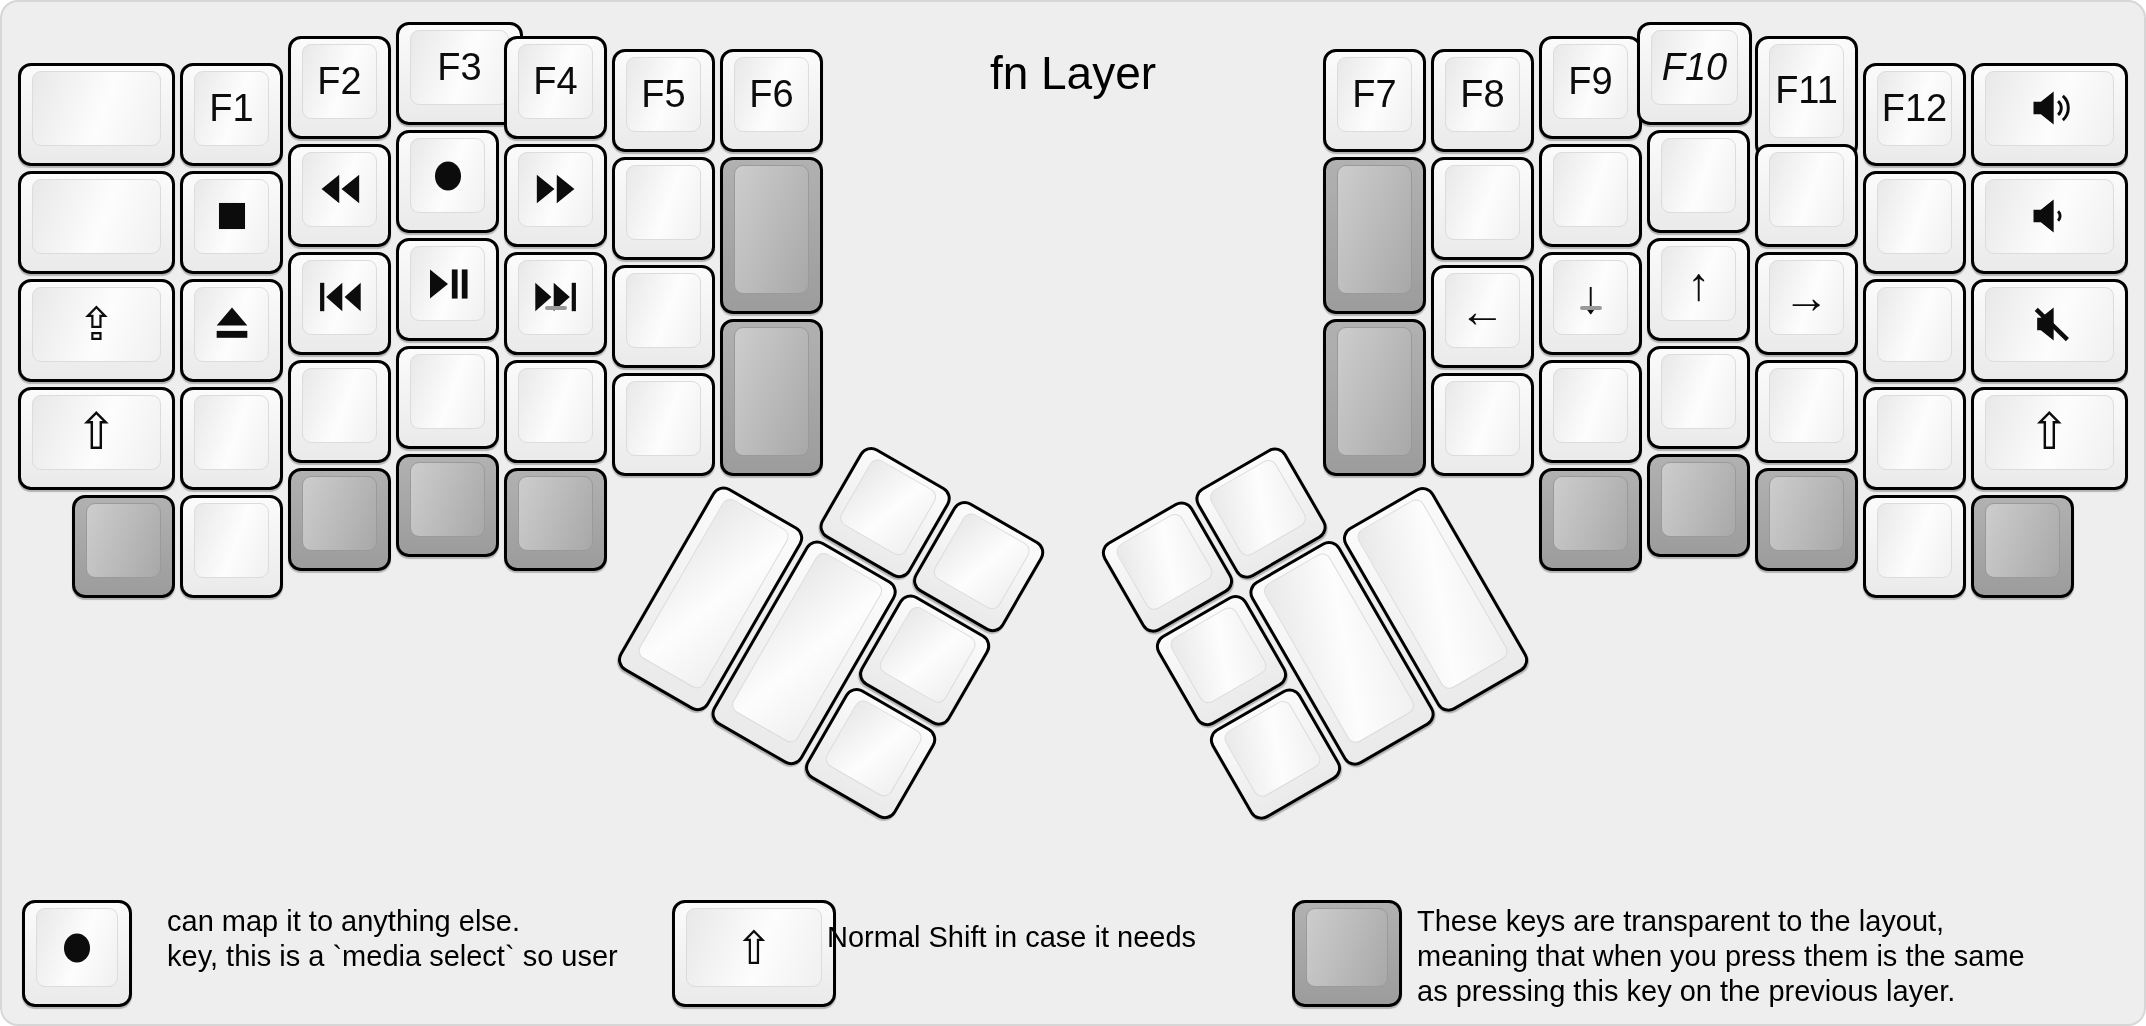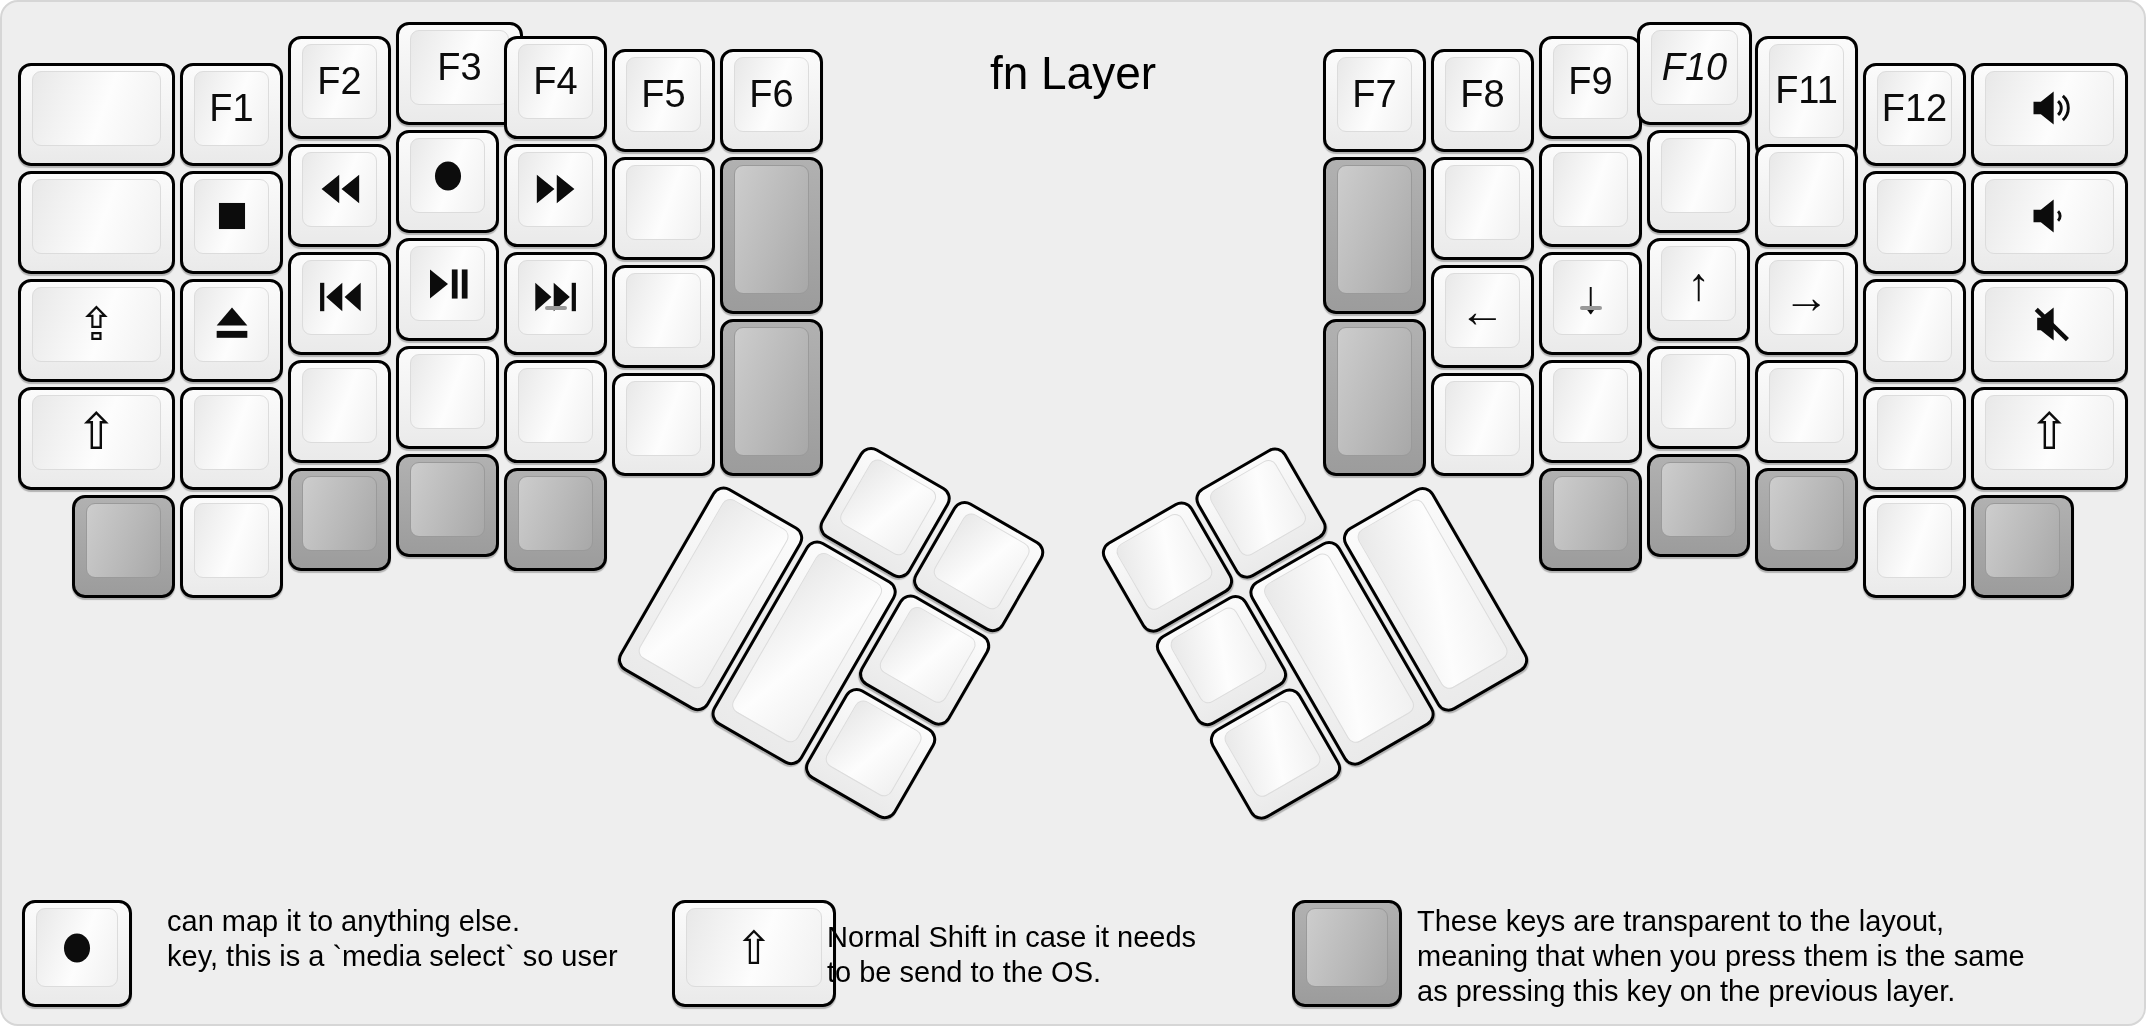--- a/index.html
+++ b/index.html
@@ -400,21 +400,20 @@
   <div class="legend-item">
     <div class="lkeyslot" style="position:absolute;left:670px;top:898px;">
         <div class="key white" style="left: 0px; top: 0px; width: 164px; height: 107px;">
           <div class="cap">
             <span class="glyph">⇧</span>
           </div>
         </div>
       </div>
     <div class="ltext" style="left:800px;top:918px;margin-left:25px;">
       <div>Normal Shift in case it needs</div>
-      <div>to be send to the OS.</div>
     </div>
   </div>
   <div class="legend-item">
     <div class="lkeyslot" style="position:absolute;left:1290px;top:898px;">
         <div class="key gray" style="left: 0px; top: 0px; width: 110px; height: 107px;">
           <div class="cap"></div>
         </div>
       </div>
     <div class="ltext" style="left:1415px;top:902px;">
       <div>These keys are transparent to the layout,</div>

